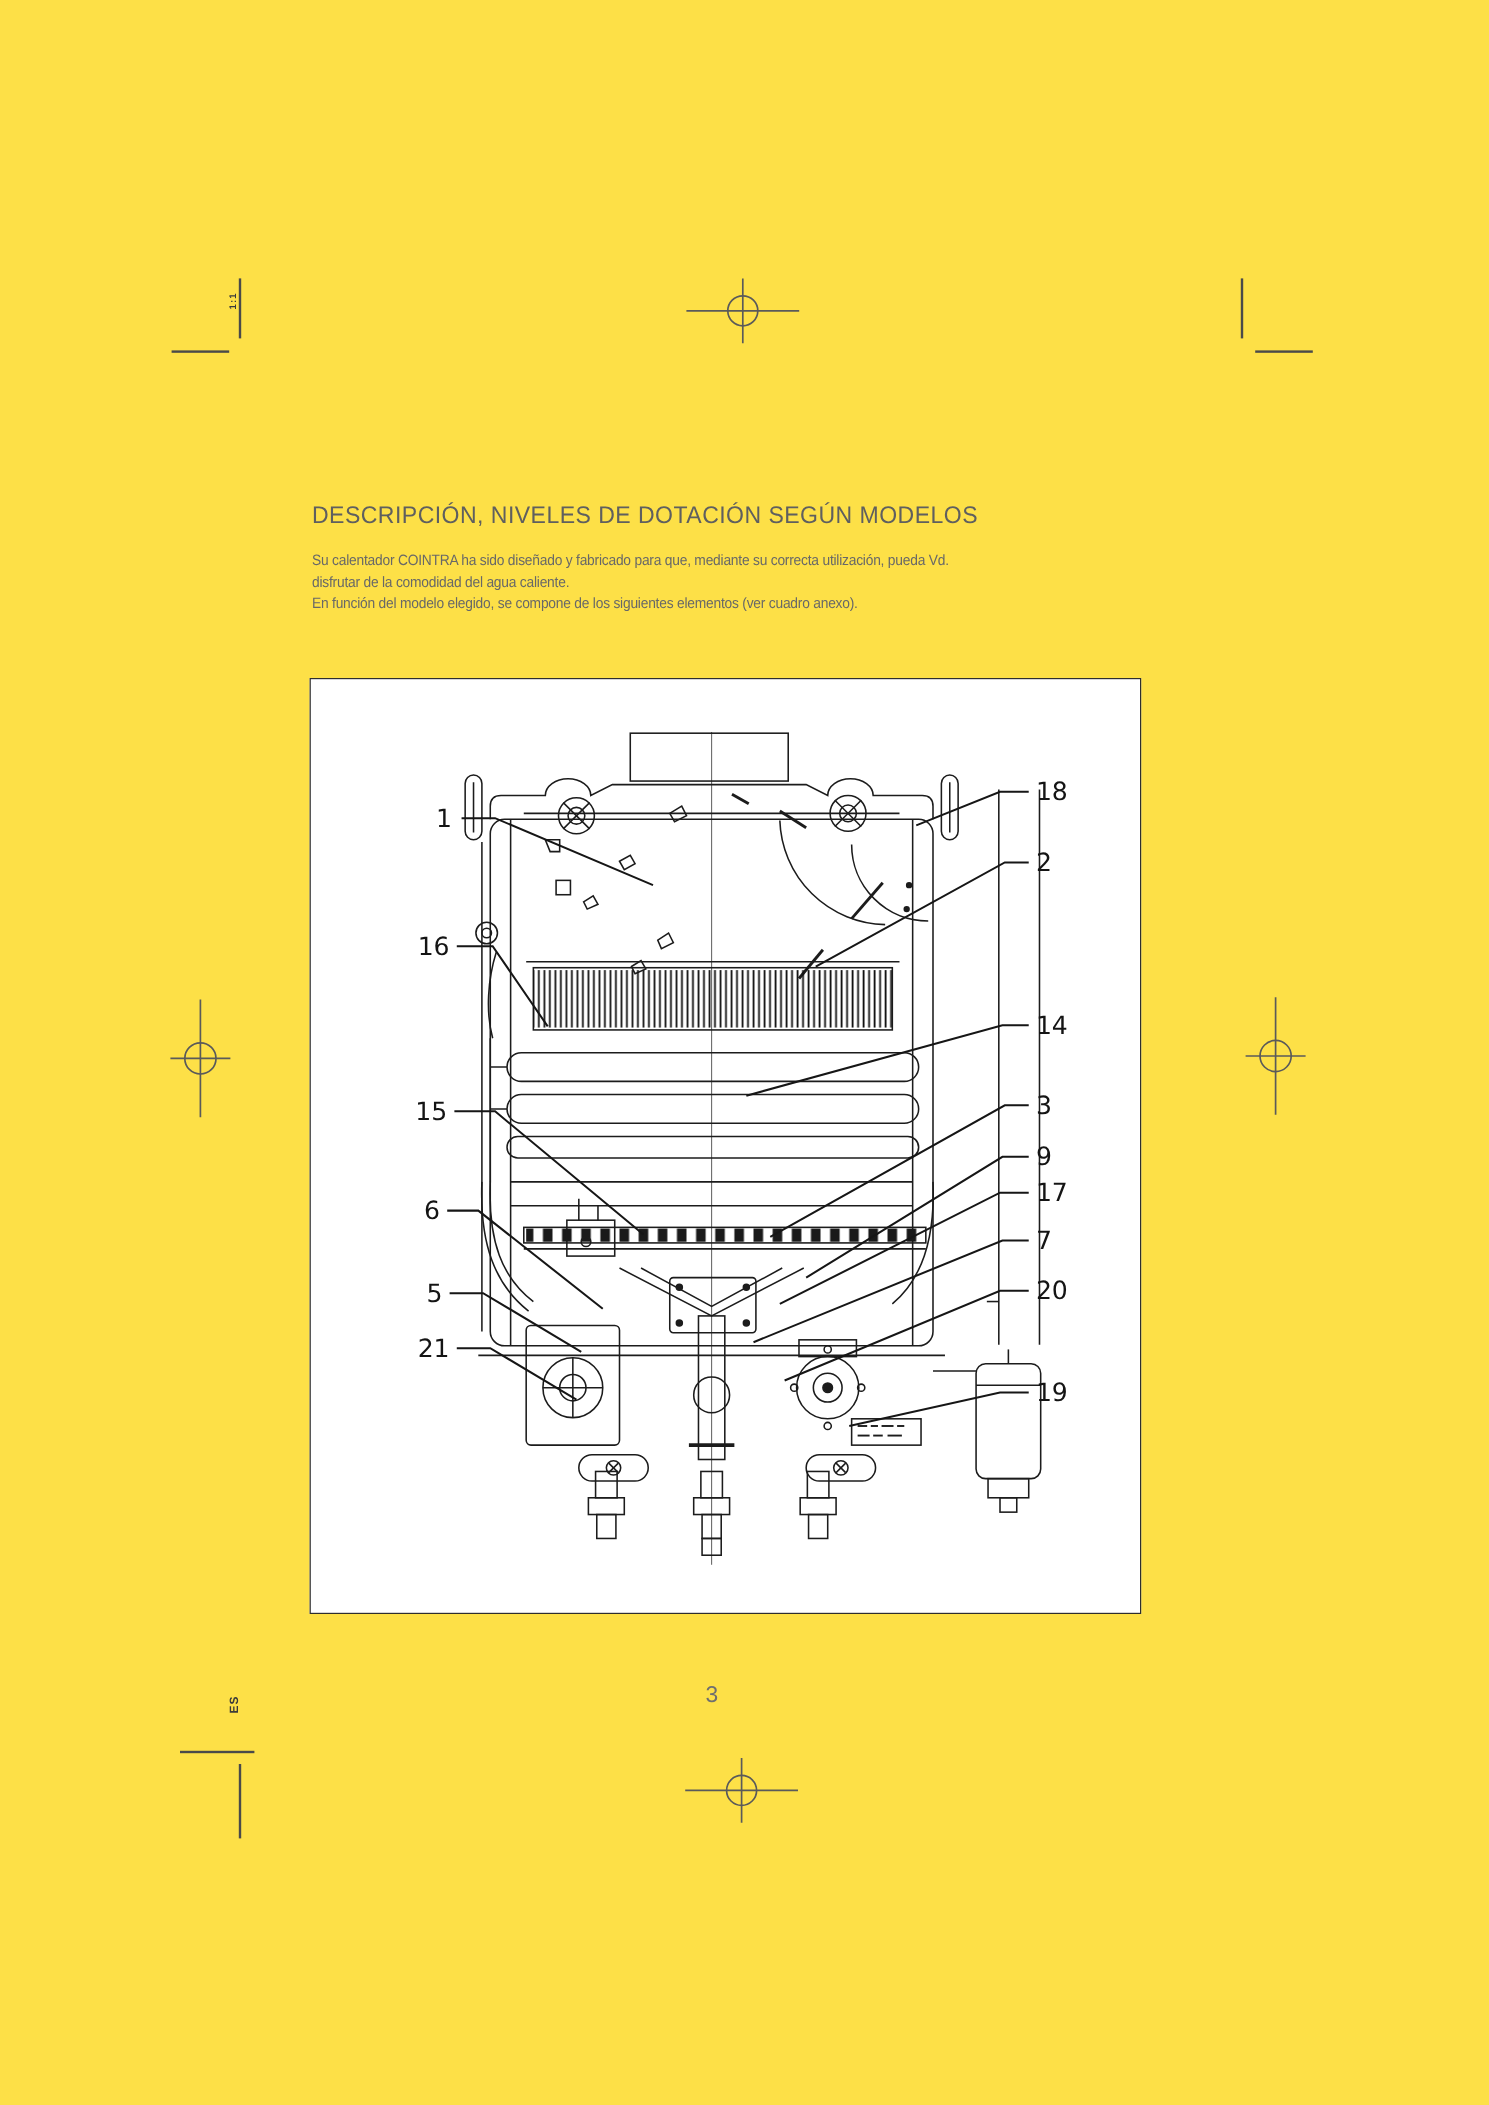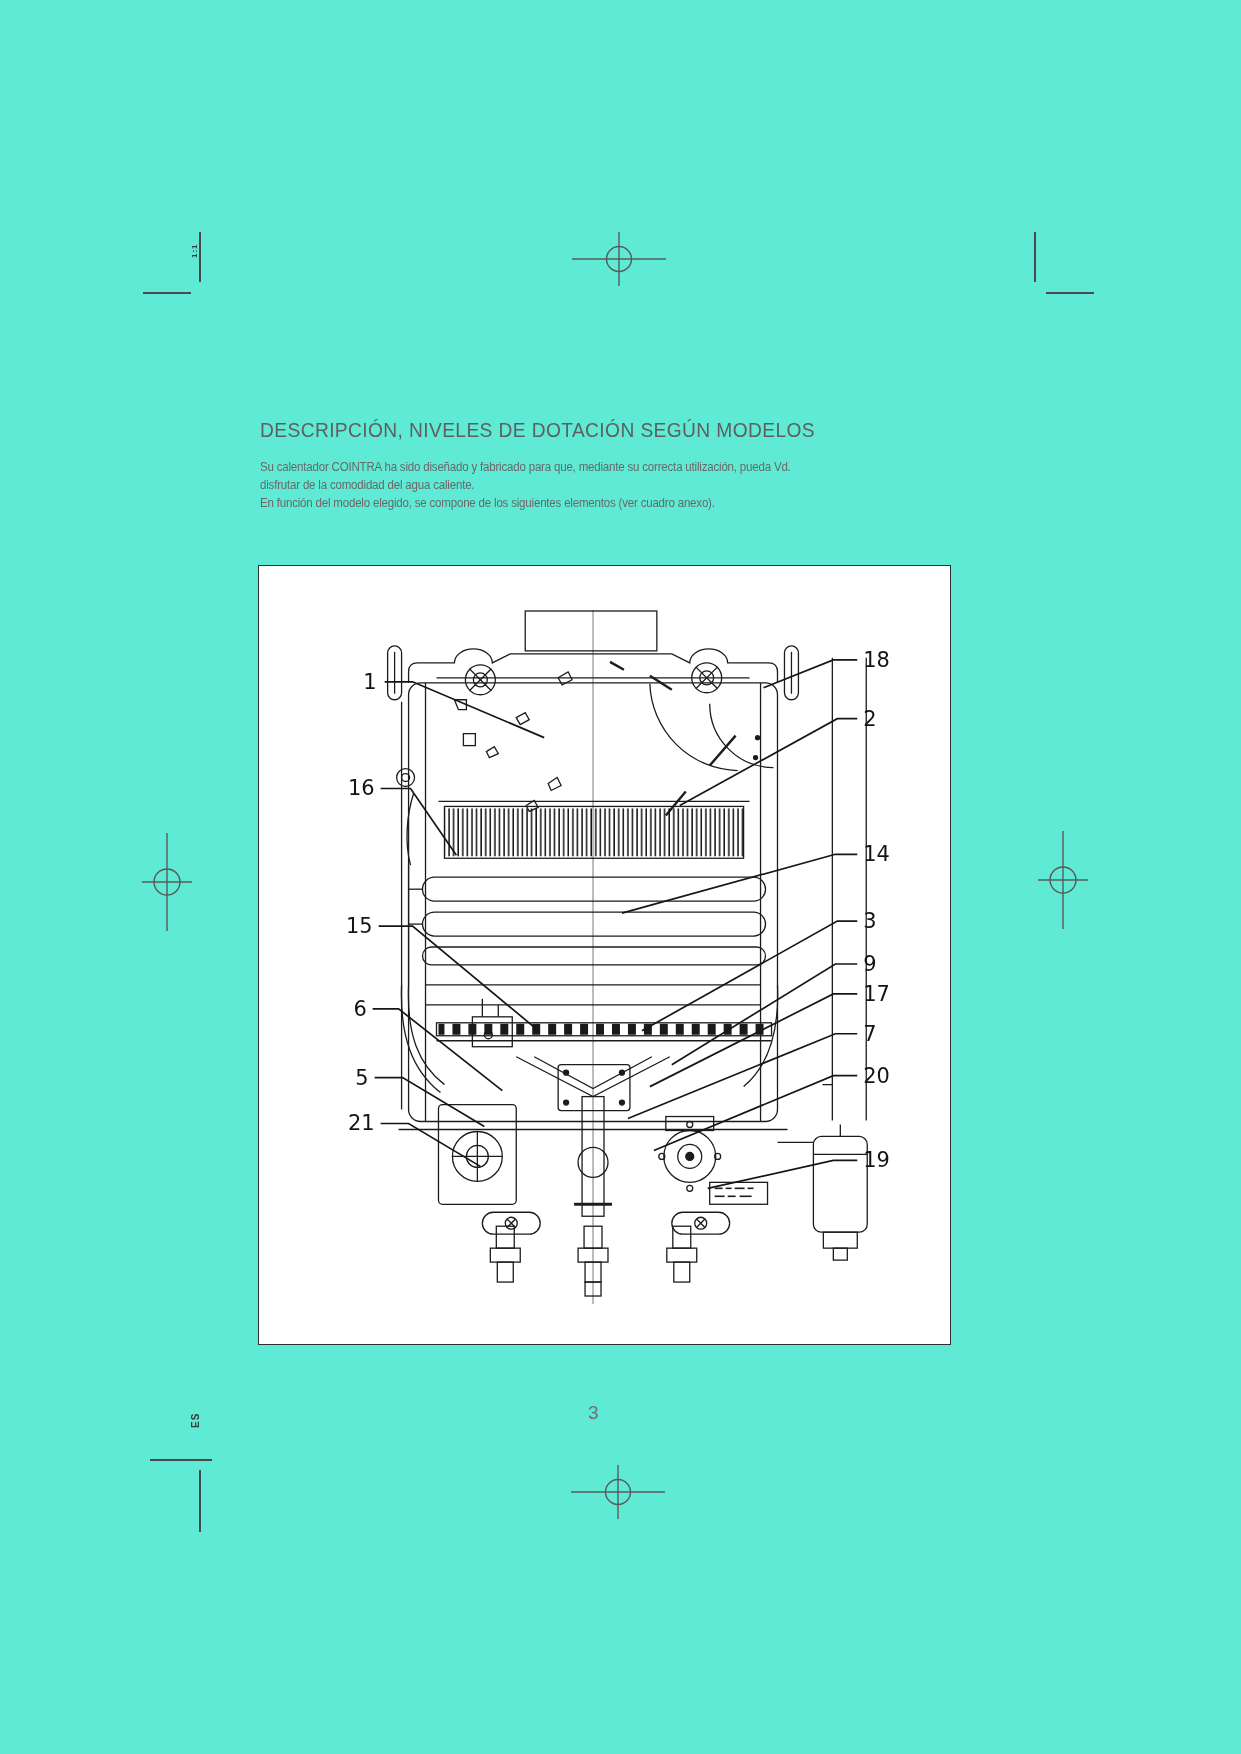--- a/index.html
+++ b/index.html
@@ -1,17 +1,17 @@
 <!DOCTYPE html>
 <html><head>
 <meta charset="utf-8">
 <style>
   html,body{margin:0;padding:0;background:#e8e8e8;}
   .page{
-    position:relative;width:1241px;height:1754px;background:#5eead4;
+    position:relative;width:1241px;height:1754px;background:#fde047;
     font-family:"Liberation Sans",sans-serif;overflow:hidden;margin:0 auto;
   }
   
   .regmark{position:absolute;}
   .cropline{position:absolute;background:#4a4a4a;}
   .tiny-rot{
     position:absolute;font-size:9px;color:#3a3a3a;font-weight:bold;
     transform:rotate(-90deg);transform-origin:left top;letter-spacing:1px;
   }
   

